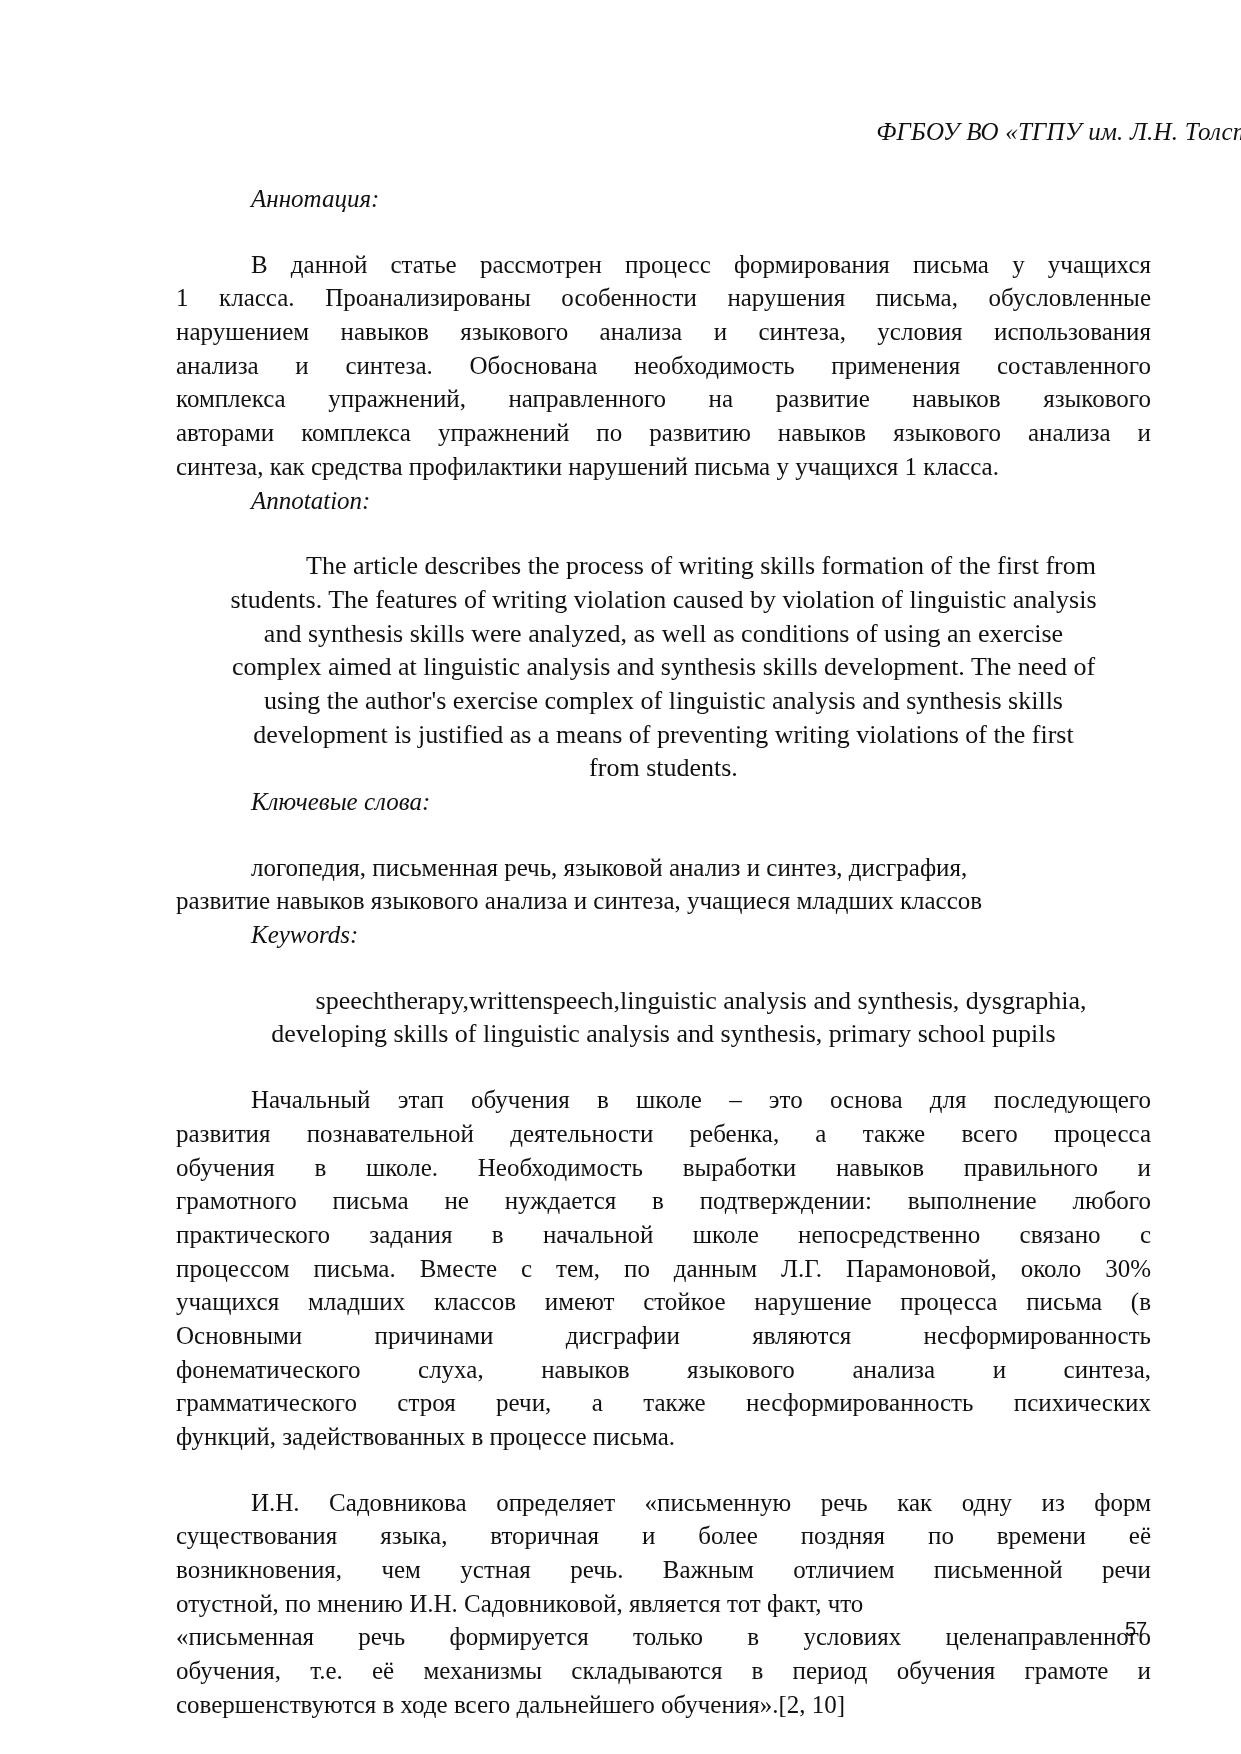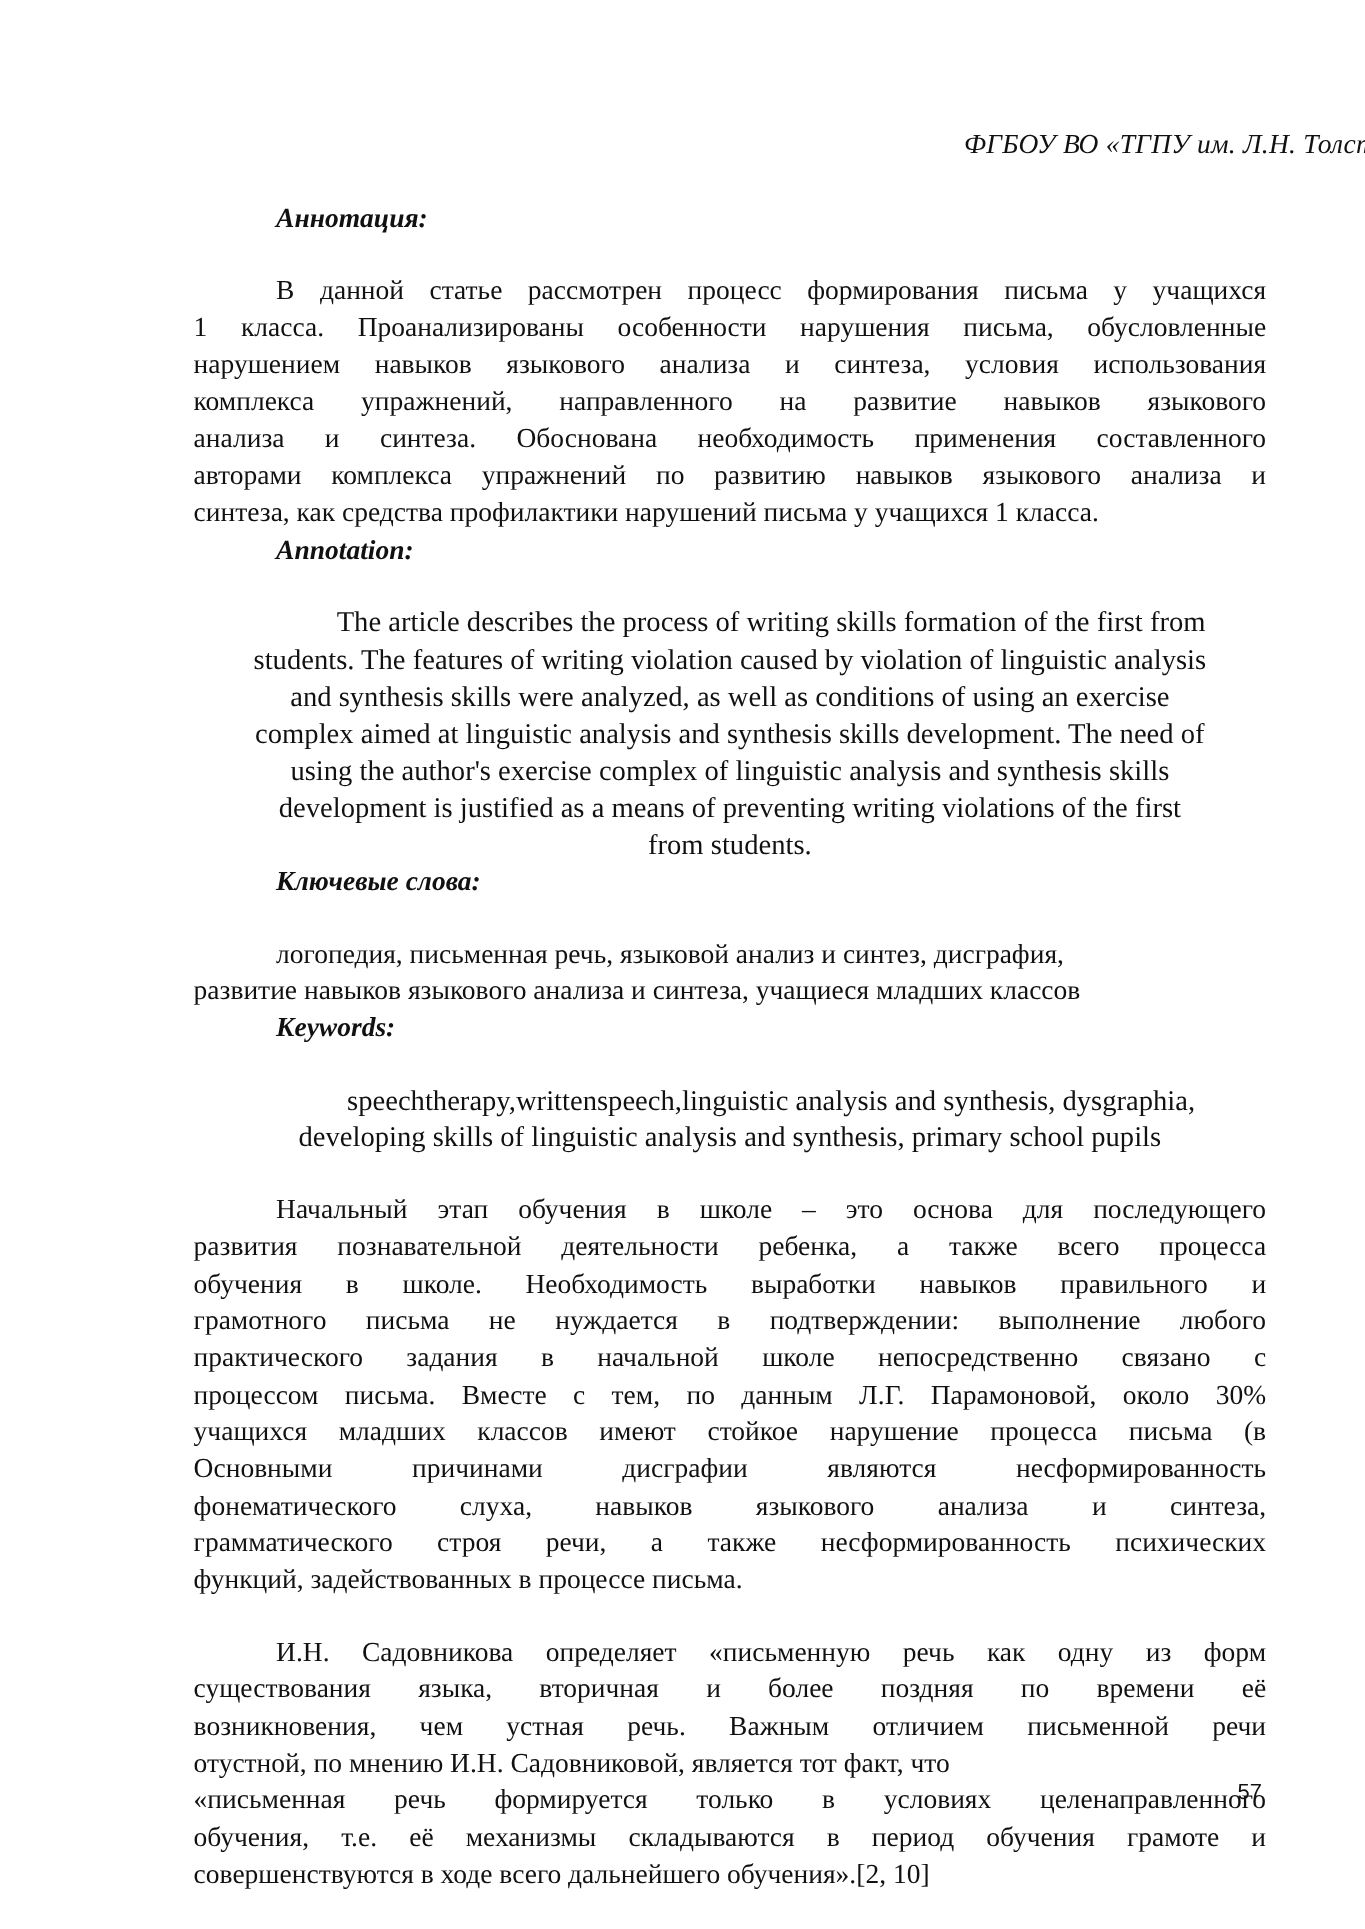--- a/index.html
+++ b/index.html
@@ -6,42 +6,42 @@
   body { width: 1241px; height: 1754px; position: relative; overflow: hidden;
          font-family: "Liberation Serif", "DejaVu Serif", serif; color: #111111; }
   .page { position: absolute; left: 0; top: 0; width: 1241px; height: 1754px; background: #fff; }
   .header { position: absolute; top: 118px; left: 0; width: 1241px; text-align: right;
             font-style: italic; font-size: 25px; letter-spacing: 0.2px; }
   .header span { position: relative; left: 58px; }
   .content { position: absolute; left: 176px; top: 182px; width: 975px; font-size: 25px; line-height: 33.7px; }
   .line { white-space: nowrap; display: block; height: 33.7px; }
   .j { text-align: justify; text-align-last: justify; white-space: normal; }
   .ind { padding-left: 75px; margin-top: 32px; }
-  .heading { font-style: italic; font-weight: bold; padding-left: 75px; display: block; height: 33.7px; }
+  .heading { font-style: italic; font-weight: normal; padding-left: 75px; display: block; height: 33.7px; }
   .en { font-size: 26px; text-align: center; }
   .page-number { position: absolute; left: 1125px; top: 1618px; font-family: Liberation Sans, sans-serif; font-size: 20px; }
 </style>
 </head>
 <body>
 
 <div class="page">
 
   <div class="header">
     <span>ФГБОУ ВО «ТГПУ им. Л.Н. Толстого»</span>
   </div>
 
   <div class="content">
 
     <div>
       <span class="heading">Аннотация:</span>
       <span class="line j ind">В данной статье рассмотрен процесс формирования письма у учащихся</span>
       <span class="line j">1 класса. Проанализированы особенности нарушения письма, обусловленные</span>
       <span class="line j">нарушением навыков языкового анализа и синтеза, условия использования</span>
+      <span class="line j">анализа и синтеза. Обоснована необходимость применения составленного</span>
       <span class="line j">комплекса упражнений, направленного на развитие навыков языкового</span>
-      <span class="line j">анализа и синтеза. Обоснована необходимость применения составленного</span>
       <span class="line j">авторами комплекса упражнений по развитию навыков языкового анализа и</span>
       <span class="line">синтеза, как средства профилактики нарушений письма у учащихся 1 класса.</span>
     </div>
 
     <div>
       <span class="heading">Annotation:</span>
       <span class="line ind en">The article describes the process of writing skills formation of the first from</span>
       <span class="line en">students. The features of writing violation caused by violation of linguistic analysis</span>
       <span class="line en">and synthesis skills were analyzed, as well as conditions of using an exercise</span>
       <span class="line en">complex aimed at linguistic analysis and synthesis skills development. The need of</span>

